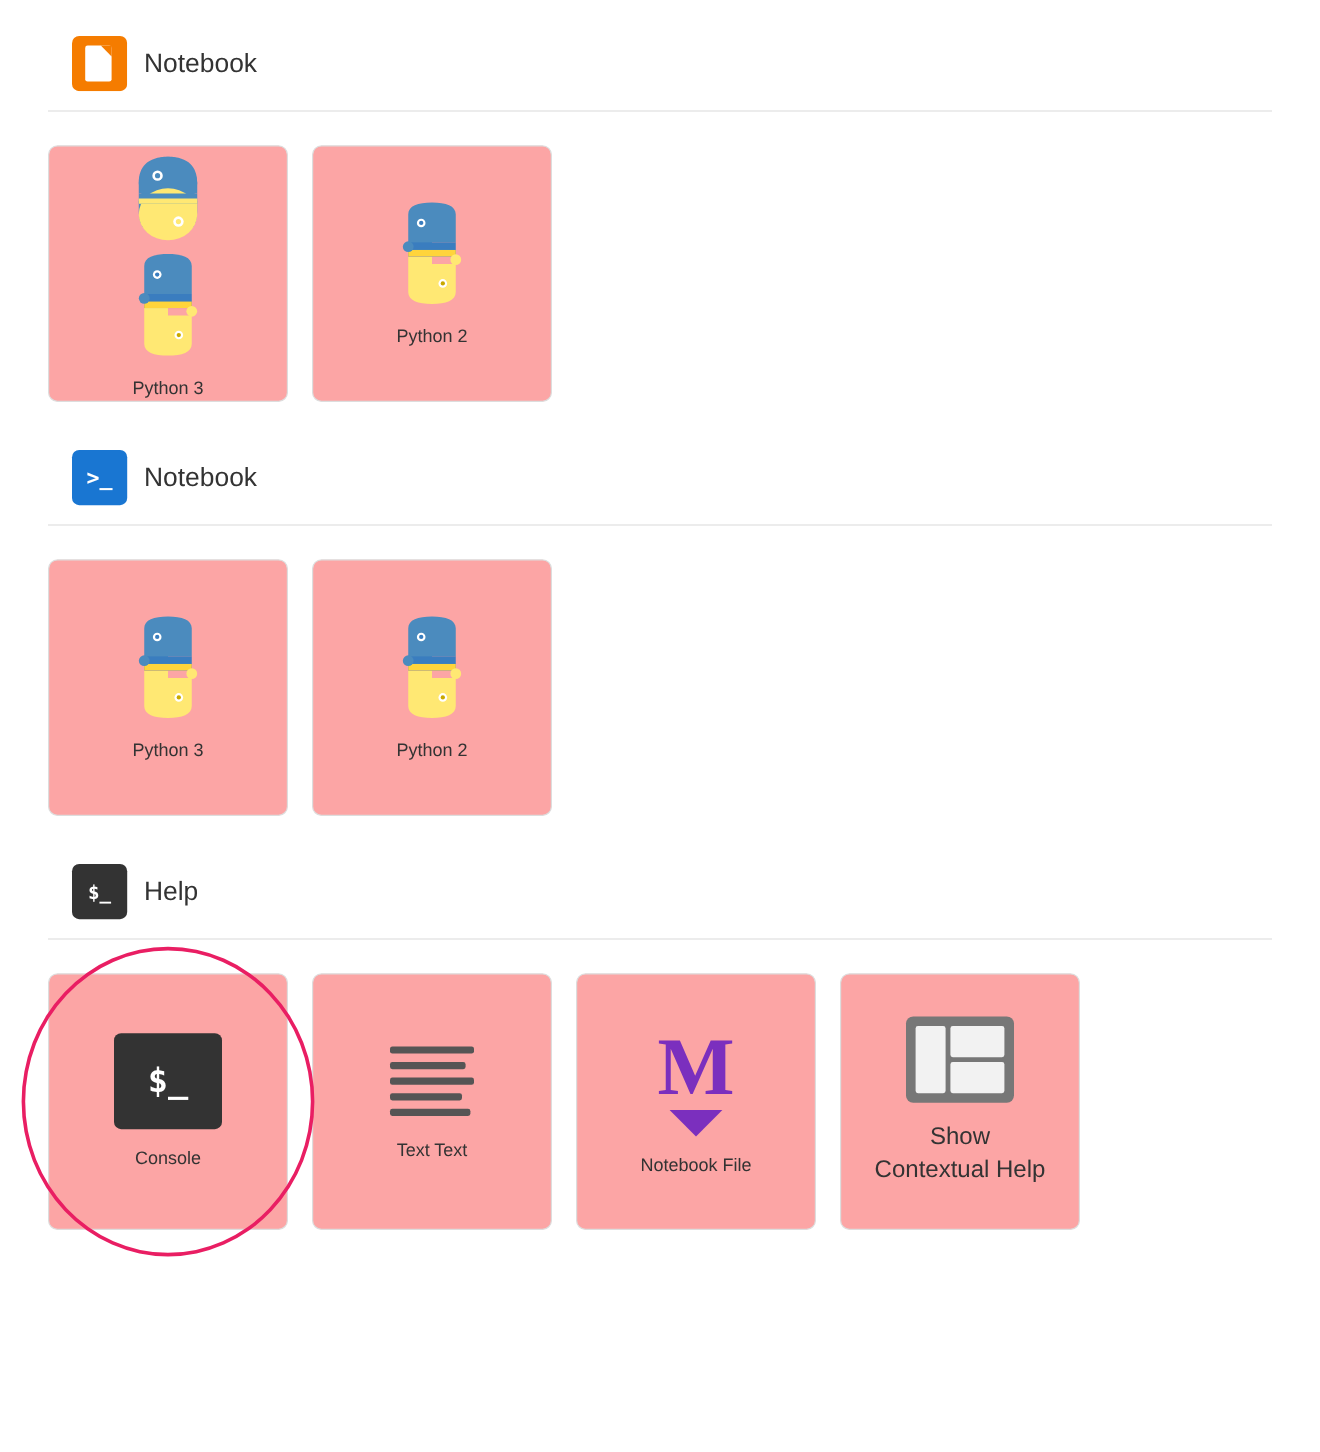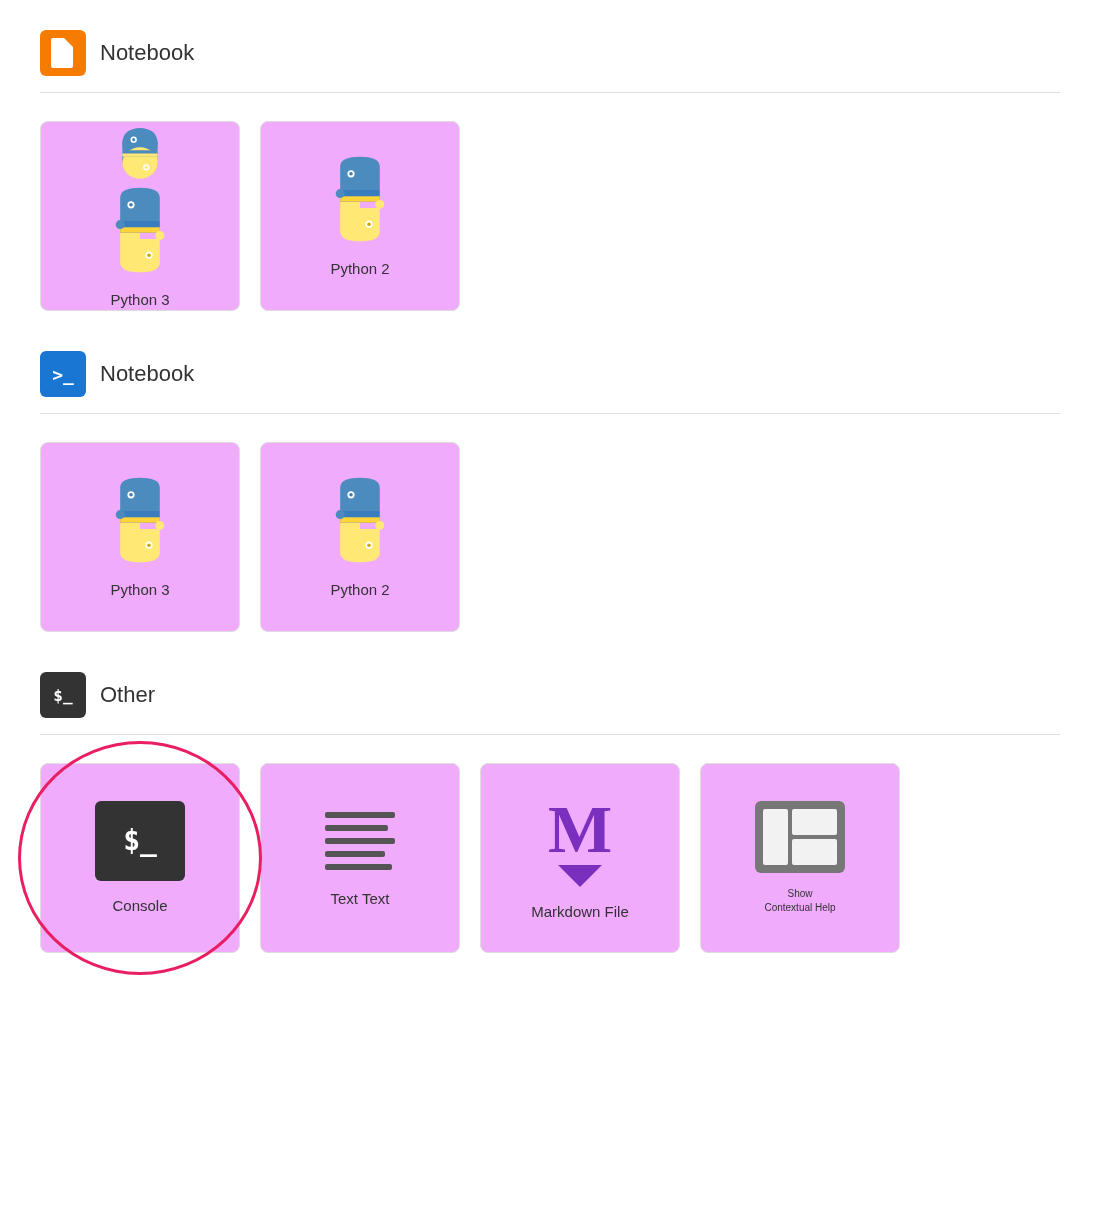--- a/index.html
+++ b/index.html
@@ -11,20 +11,21 @@
       min-height: 1210px;
       padding: 30px 40px;
     }
 
     
     .section-header {
       display: flex;
       align-items: center;
       gap: 14px;
       margin-bottom: 16px;
+      margin-left: 20px;
     }
     .section-header-label {
       font-size: 22px;
       font-weight: 400;
       color: #333;
     }
     .section-divider {
       border: none;
       border-top: 1px solid #e0e0e0;
       margin-bottom: 28px;
@@ -67,24 +68,24 @@
     
     .cards-row {
       display: flex;
       flex-wrap: wrap;
       gap: 20px;
       margin-bottom: 40px;
     }
 
     .card {
       width: 200px;
-      height: 190px;
+      height: 214px;
       border: 1px solid #ddd;
       border-radius: 8px;
-      background: #f0abfc;
+      background: #fca5a5;
       display: flex;
       flex-direction: column;
       align-items: center;
       justify-content: center;
       cursor: pointer;
       transition: box-shadow 0.15s;
       position: relative;
     }
     .card-label {
       font-size: 15px;
@@ -257,21 +258,21 @@
       <span class="card-label">Python 2</span>
     </div>
   </div>
 </div>
 
 <div>
   <div class="section-header">
     <div class="badge-other">
       <span class="badge-other-text">$_</span>
     </div>
-    <span class="section-header-label">Other</span>
+    <span class="section-header-label">Help</span>
   </div>
   <hr class="section-divider">
 
   <div class="cards-row">
 
     <div style="position:relative; display:inline-block;">
       <div class="card" style="position:relative; z-index:1;">
         <div class="terminal-icon-box">
           <span class="terminal-icon-inner">$_</span>
         </div>
@@ -297,35 +298,35 @@
         <div style="height:6px; background:#555; border-radius:2px; width:95%;"></div>
       </div>
       <span class="card-label">Text Text</span>
     </div>
 
     <div class="card">
       <div style="display:flex; flex-direction:column; align-items:center;">
         <span style="font-size:68px; font-weight:900; color:#7b2fbe; line-height:1; font-family:serif;">M</span>
         <div style="width:0; height:0; border-left:22px solid transparent; border-right:22px solid transparent; border-top:22px solid #7b2fbe; margin-top:2px;"></div>
       </div>
-      <span class="card-label">Markdown File</span>
+      <span class="card-label">Notebook File</span>
     </div>
 
     <div class="card">
       <div style="
         width:90px; height:72px;
         background:#777;
         border-radius:6px;
         display:grid;
         grid-template-columns:1fr 1.8fr;
         grid-template-rows:1fr 1fr;
         gap:4px;
         padding:8px;
       ">
         <div style="background:rgba(255,255,255,0.9); border-radius:2px; grid-row:1/3;"></div>
         <div style="background:rgba(255,255,255,0.9); border-radius:2px;"></div>
         <div style="background:rgba(255,255,255,0.9); border-radius:2px;"></div>
       </div>
-      <span class="card-label" style="text-align:center; margin-top:14px; font-size:10px; line-height:1.4;">Show<br>Contextual Help</span>
+      <span class="card-label" style="text-align:center; margin-top:14px; font-size:20px; line-height:1.4;">Show<br>Contextual Help</span>
     </div>
 
   </div>
 </div>
 
 </body></html>

